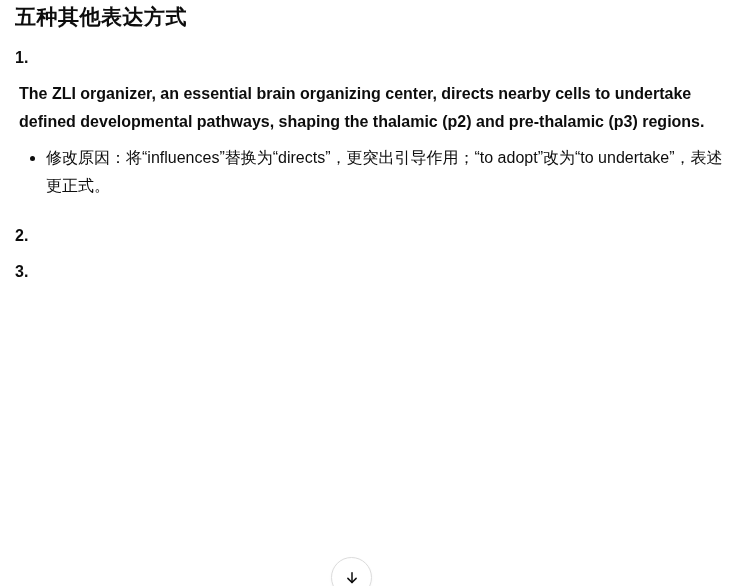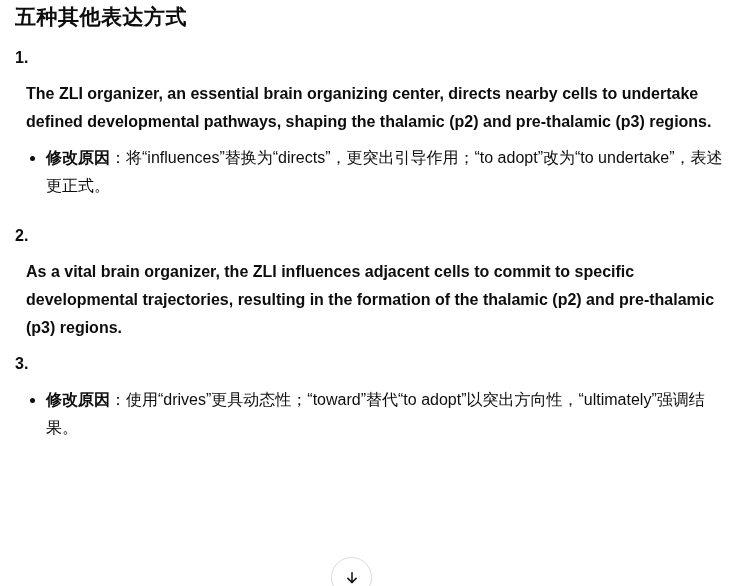--- a/index.html
+++ b/index.html
@@ -25,42 +25,42 @@
   .num {
     font-size: 16px;
     font-weight: 700;
     line-height: 28px;
     margin: 0 0 8px 0;
   }
   .para {
     font-size: 16px;
     font-weight: 700;
     line-height: 28px;
-    margin: 0 0 8px 11px;
+    margin: 0 0 8px 4px;
   }
   ul.reasons {
     list-style: none;
     margin: 0 0 22px 0;
   }
   li.reason {
     position: relative;
     padding-left: 31px;
     font-size: 16px;
     line-height: 28px;
   }
   li.reason .dot {
     position: absolute;
     left: 15px;
     top: 12px;
     width: 5px;
     height: 5px;
     border-radius: 50%;
     background: #0d0d0d;
   }
-  .rlabel { font-weight: 700; text-align: right; }
+  .rlabel { font-weight: 400; text-align: right; }
   .rsep, .rtext { font-weight: 400; }
   .scroll-btn {
     position: absolute;
     left: 331px;
     top: 557px;
     width: 41px;
     height: 41px;
     border-radius: 50%;
     background: #ffffff;
     border: 1px solid #dcdcdc;
@@ -85,30 +85,24 @@
     <p class="para">The ZLI organizer, an essential brain organizing center, directs nearby cells to undertake defined developmental pathways, shaping the thalamic (p2) and pre-thalamic (p3) regions.</p>
     <ul class="reasons">
       <li class="reason">
         <span class="dot"></span><span class="rlabel">修改原因</span><span class="rsep">：</span><span class="rtext">将“influences”替换为“directs”，更突出引导作用；“to adopt”改为“to undertake”，表述更正式。</span>
       </li>
     </ul>
   </section>
 
   <section class="item">
     <p class="num">2.</p>
-    <p class="para">As a vital brain organizer, the ZLI influences adjacent cells to commit to specific developmental trajectories, resulting in the formation of the thalamic (p2) and pre-thalamic (p3) regions.</p>
   </section>
 
   <section class="item">
     <p class="num">3.</p>
-    <ul class="reasons">
-      <li class="reason">
-        <span class="dot"></span><span class="rlabel">修改原因</span><span class="rsep">：</span><span class="rtext">使用“drives”更具动态性；“toward”替代“to adopt”以突出方向性，“ultimately”强调结果。</span>
-      </li>
-    </ul>
   </section>
 
 </div>
 
 <button class="scroll-btn" aria-label="Scroll to bottom">
   <span>
     <svg width="18" height="18" viewBox="0 0 24 24" fill="none" stroke="#0d0d0d" stroke-width="2" stroke-linecap="round" stroke-linejoin="round">
       <path d="M12 5v13"></path>
       <path d="M6.5 12.5 12 18l5.5-5.5"></path>
     </svg>

